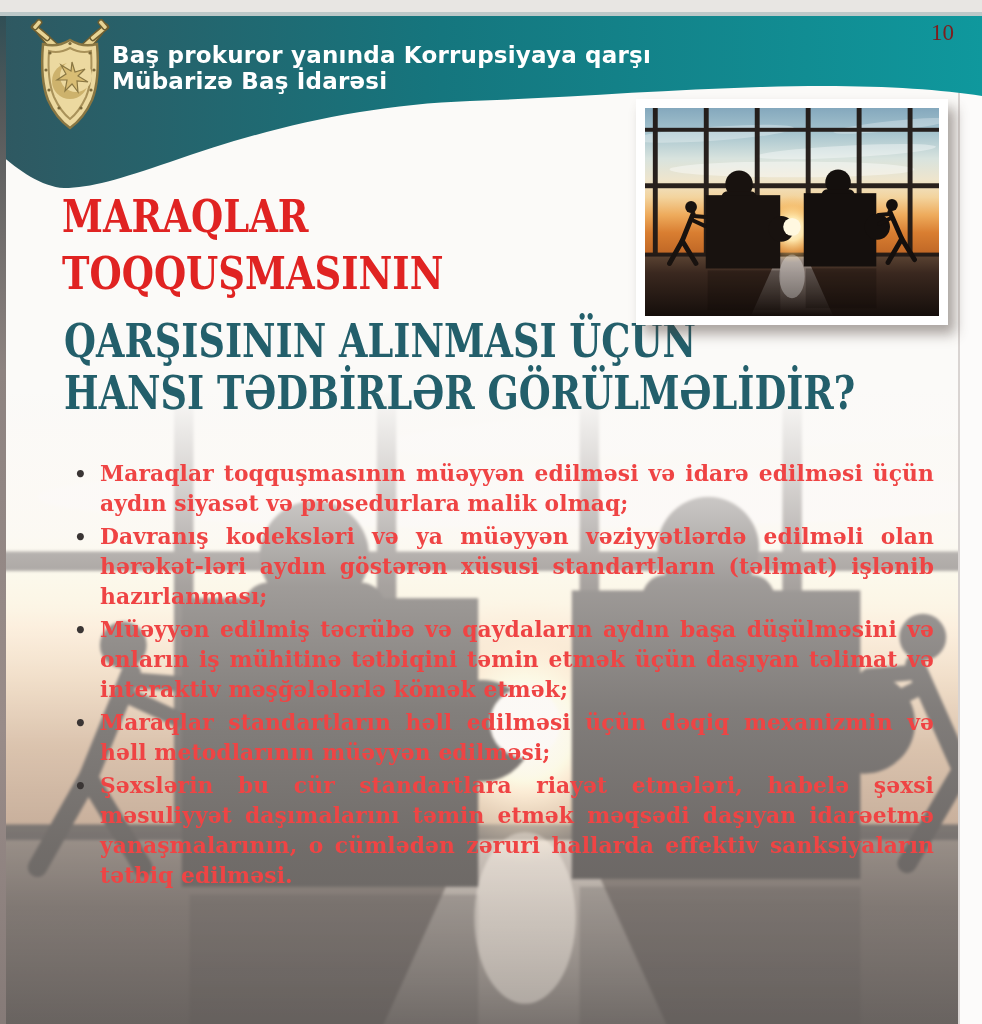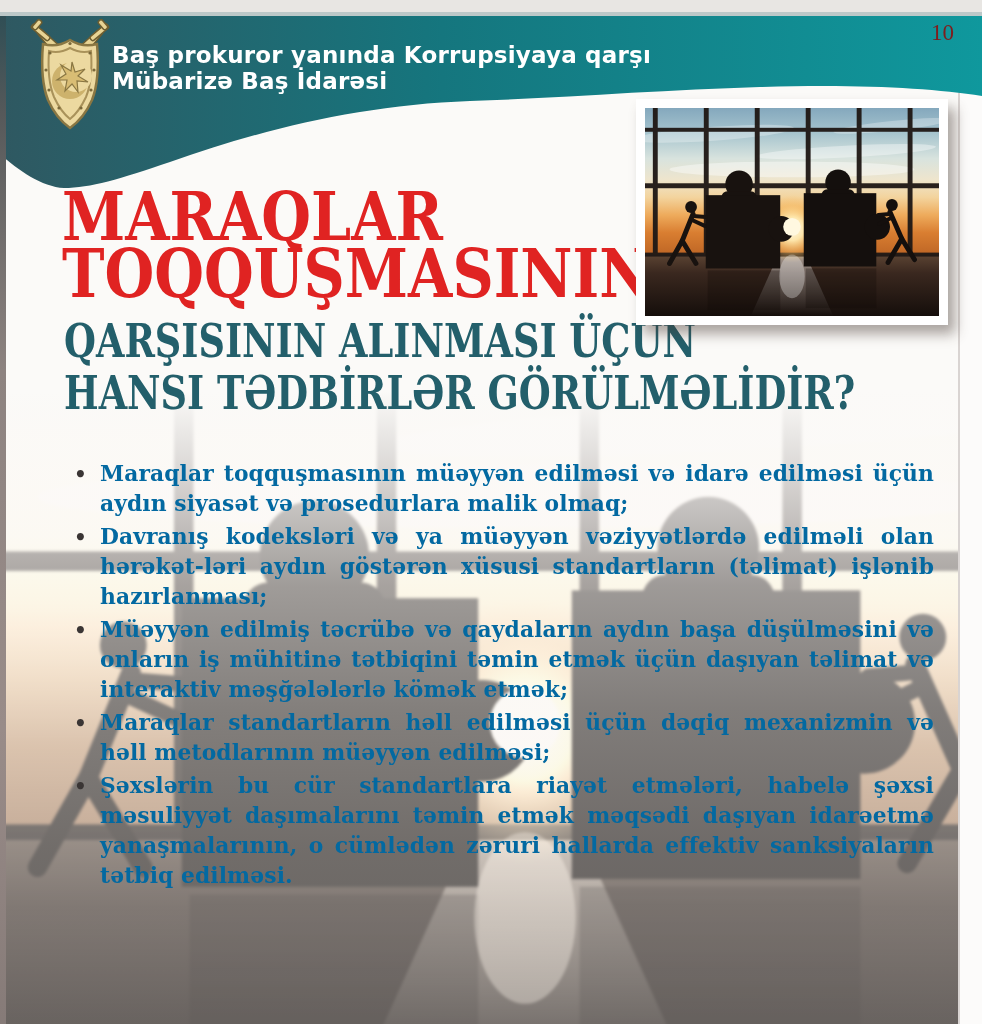--- a/index.html
+++ b/index.html
@@ -53,21 +53,21 @@
   .photo{
     position:absolute;left:636px;top:87px;z-index:5;background:#fff;padding:9px;
     box-shadow:7px 9px 12px rgba(70,58,50,.45);
   }
   .photo svg{display:block;}
   
   .bullets{position:absolute;left:60px;top:447px;width:876px;z-index:4;list-style:none;margin:0;padding:0;}
   .bullets li{display:flex;margin:0 0 3px 0;}
   .bullets .marker{width:40px;padding-left:14px;box-sizing:border-box;font-size:20px;color:#3a3534;font-weight:700;line-height:30px;}
   .bullets .btext{
-    flex:1;max-width:834px;text-align:justify;color:#0369a1;font-weight:700;
+    flex:1;max-width:834px;text-align:justify;color:#ef4444;font-weight:700;
     font-size:21.8px;line-height:30px;letter-spacing:.1px;
   }
 </style>
 </head>
 <body>
 
 <svg width="0" height="0" style="position:absolute" aria-hidden="true">
   <defs>
     <linearGradient id="sky" x1="0" y1="0" x2="0" y2="1">
       <stop offset="0" stop-color="#84a8bd"></stop>
@@ -194,21 +194,21 @@
         <circle cx="65" cy="72" r="1.6"></circle>
       <circle cx="33" cy="90" r="1.6"></circle>
         <circle cx="55" cy="90" r="1.6"></circle>
         <circle cx="44" cy="25.5" r="1.6"></circle>
     </g>
   </svg>
 
   <div class="header-title">Baş prokuror yanında Korrupsiyaya qarşı Mübarizə Baş İdarəsi</div>
   <div class="page-number">10</div>
 
-  <h1 class="title-red" style="margin:0;font-size:68px;">
+  <h1 class="title-red" style="margin:0;font-size:44px;">
     <span class="tline">MARAQLAR</span>
     <span class="tline">TOQQUŞMASININ</span>
   </h1>
 
   <h2 class="subtitle" style="margin:0;font-size:47px;">
     <span class="tline">QARŞISININ ALINMASI ÜÇÜN</span>
     <span class="tline">HANSI TƏDBİRLƏR GÖRÜLMƏLİDİR?</span>
   </h2>
 
   <div class="photo">

